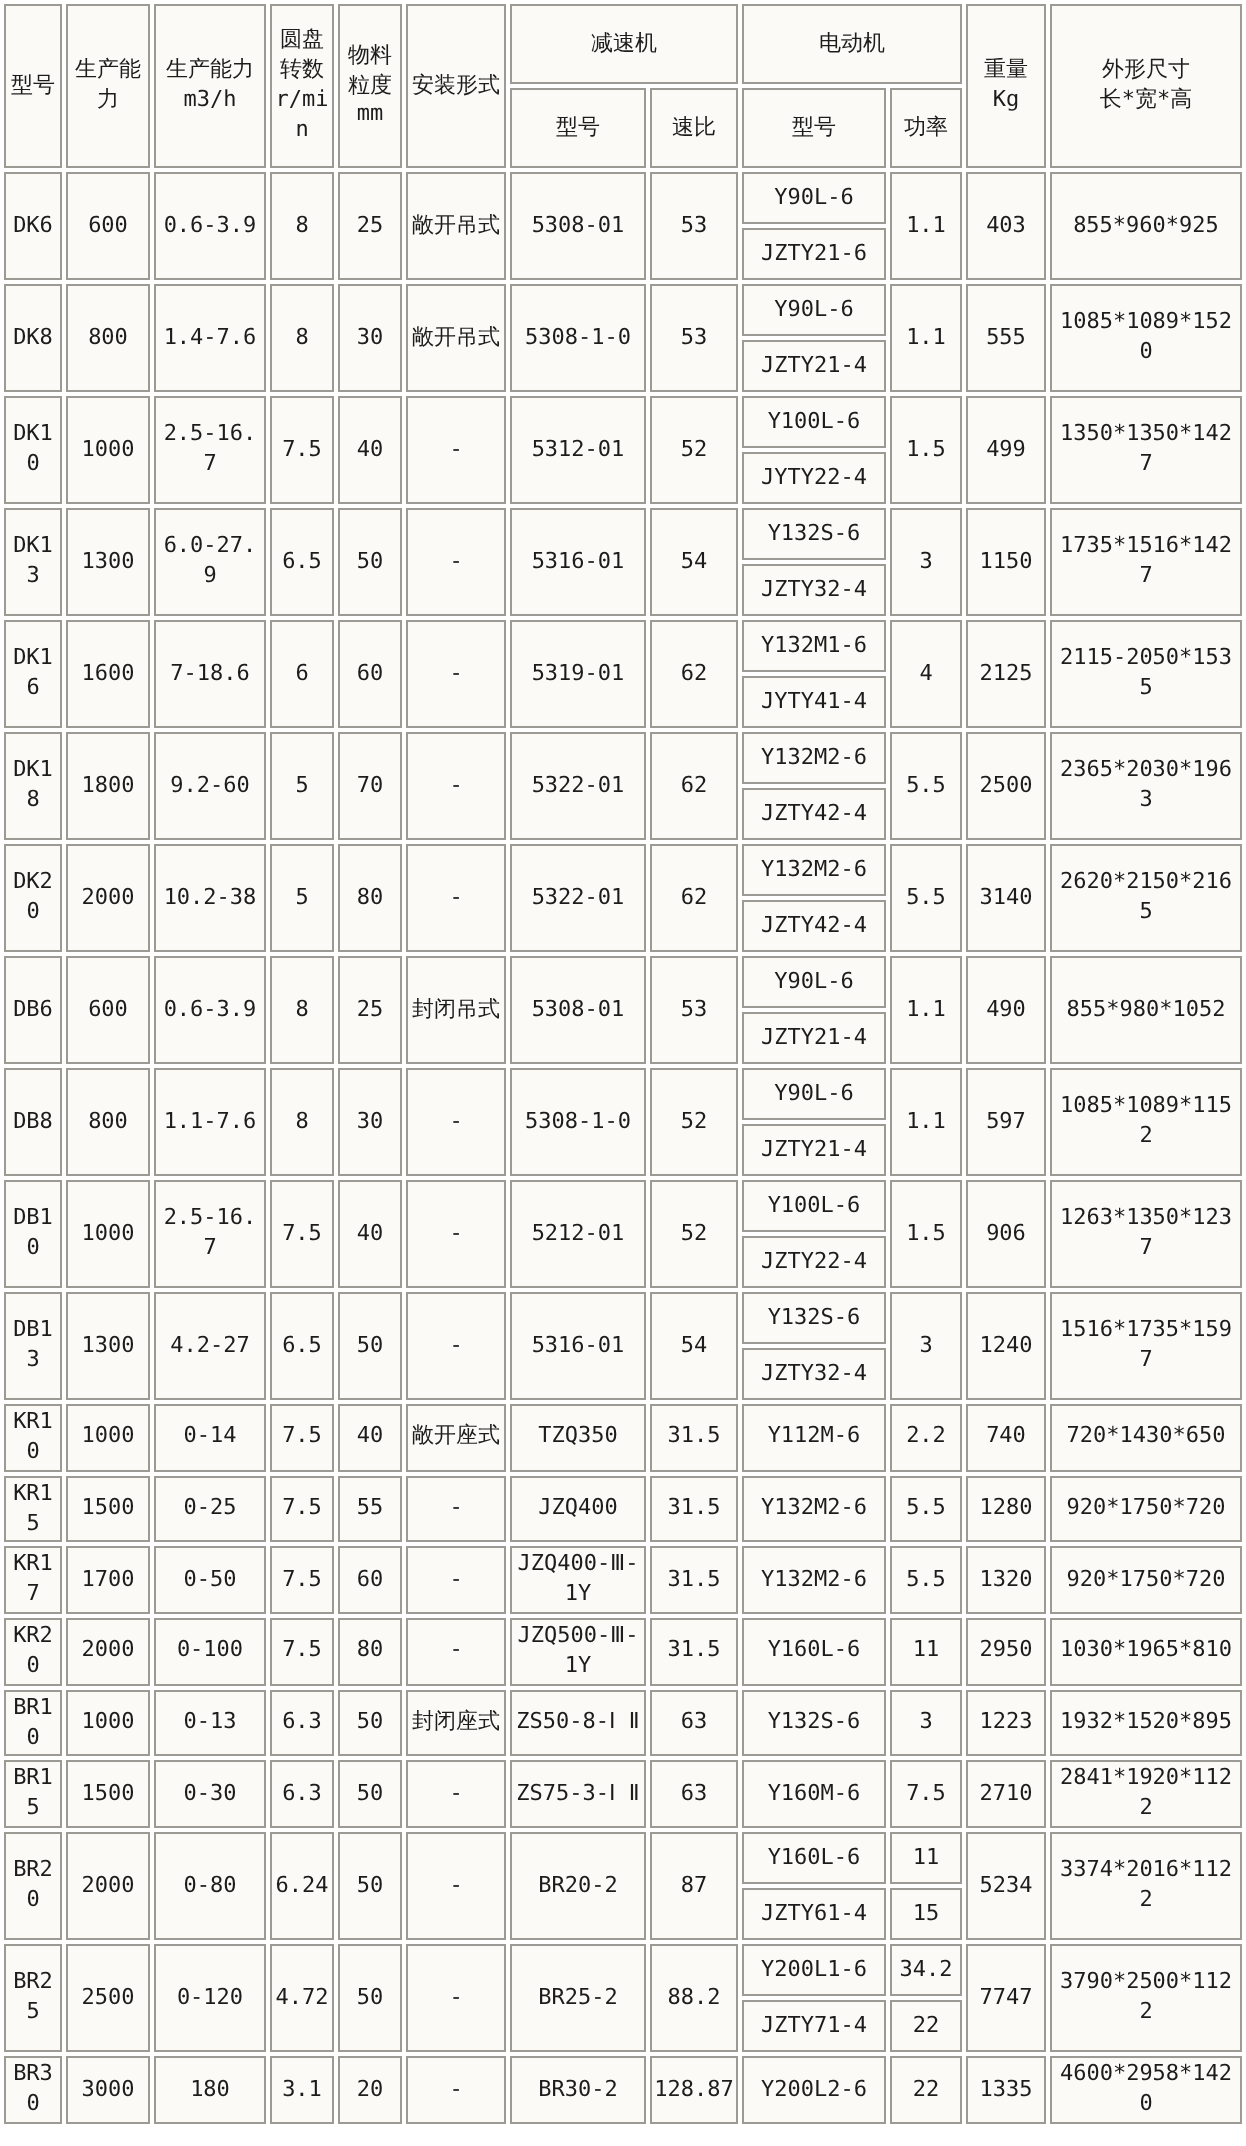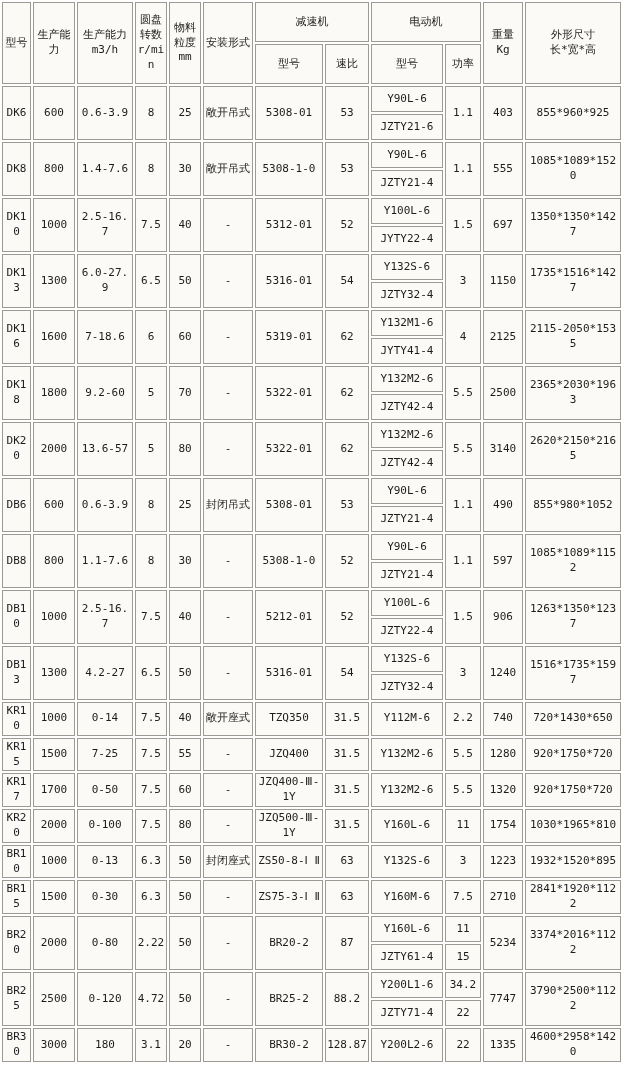--- a/index.html
+++ b/index.html
@@ -124,21 +124,21 @@
         <td rowspan="2">DK10</td>
         <td rowspan="2">1000</td>
         <td rowspan="2">2.5-16.7</td>
         <td rowspan="2">7.5</td>
         <td rowspan="2">40</td>
         <td rowspan="2">-</td>
         <td rowspan="2">5312-01</td>
         <td rowspan="2">52</td>
         <td>Y100L-6</td>
         <td rowspan="2">1.5</td>
-        <td rowspan="2">697</td>
+        <td rowspan="2">499</td>
         <td rowspan="2">1350*1350*1427</td>
       </tr>
       <tr>
         <td>JYTY22-4</td>
       </tr>
       <tr>
         <td rowspan="2">DK13</td>
         <td rowspan="2">1300</td>
         <td rowspan="2">6.0-27.9</td>
         <td rowspan="2">6.5</td>
@@ -184,21 +184,21 @@
         <td rowspan="2">5.5</td>
         <td rowspan="2">2500</td>
         <td rowspan="2">2365*2030*1963</td>
       </tr>
       <tr>
         <td>JZTY42-4</td>
       </tr>
       <tr>
         <td rowspan="2">DK20</td>
         <td rowspan="2">2000</td>
-        <td rowspan="2">13.6-57</td>
+        <td rowspan="2">10.2-38</td>
         <td rowspan="2">5</td>
         <td rowspan="2">80</td>
         <td rowspan="2">-</td>
         <td rowspan="2">5322-01</td>
         <td rowspan="2">62</td>
         <td>Y132M2-6</td>
         <td rowspan="2">5.5</td>
         <td rowspan="2">3140</td>
         <td rowspan="2">2620*2150*2165</td>
       </tr>
@@ -283,21 +283,21 @@
         <td>TZQ350</td>
         <td>31.5</td>
         <td>Y112M-6</td>
         <td>2.2</td>
         <td>740</td>
         <td>720*1430*650</td>
       </tr>
       <tr>
         <td>KR15</td>
         <td>1500</td>
-        <td>7-25</td>
+        <td>0-25</td>
         <td>7.5</td>
         <td>55</td>
         <td>-</td>
         <td>JZQ400</td>
         <td>31.5</td>
         <td>Y132M2-6</td>
         <td>5.5</td>
         <td>1280</td>
         <td>920*1750*720</td>
       </tr>
@@ -319,21 +319,21 @@
         <td>KR20</td>
         <td>2000</td>
         <td>0-100</td>
         <td>7.5</td>
         <td>80</td>
         <td>-</td>
         <td>JZQ500-Ⅲ-1Y</td>
         <td>31.5</td>
         <td>Y160L-6</td>
         <td>11</td>
-        <td>1754</td>
+        <td>2950</td>
         <td>1030*1965*810</td>
       </tr>
       <tr>
         <td>BR10</td>
         <td>1000</td>
         <td>0-13</td>
         <td>6.3</td>
         <td>50</td>
         <td>封闭座式</td>
         <td>ZS50-8-Ⅰ Ⅱ</td>
@@ -354,21 +354,21 @@
         <td>63</td>
         <td>Y160M-6</td>
         <td>7.5</td>
         <td>2710</td>
         <td>2841*1920*1122</td>
       </tr>
       <tr>
         <td rowspan="2">BR20</td>
         <td rowspan="2">2000</td>
         <td rowspan="2">0-80</td>
-        <td rowspan="2">2.22</td>
+        <td rowspan="2">6.24</td>
         <td rowspan="2">50</td>
         <td rowspan="2">-</td>
         <td rowspan="2">BR20-2</td>
         <td rowspan="2">87</td>
         <td>Y160L-6</td>
         <td>11</td>
         <td rowspan="2">5234</td>
         <td rowspan="2">3374*2016*1122</td>
       </tr>
       <tr>

